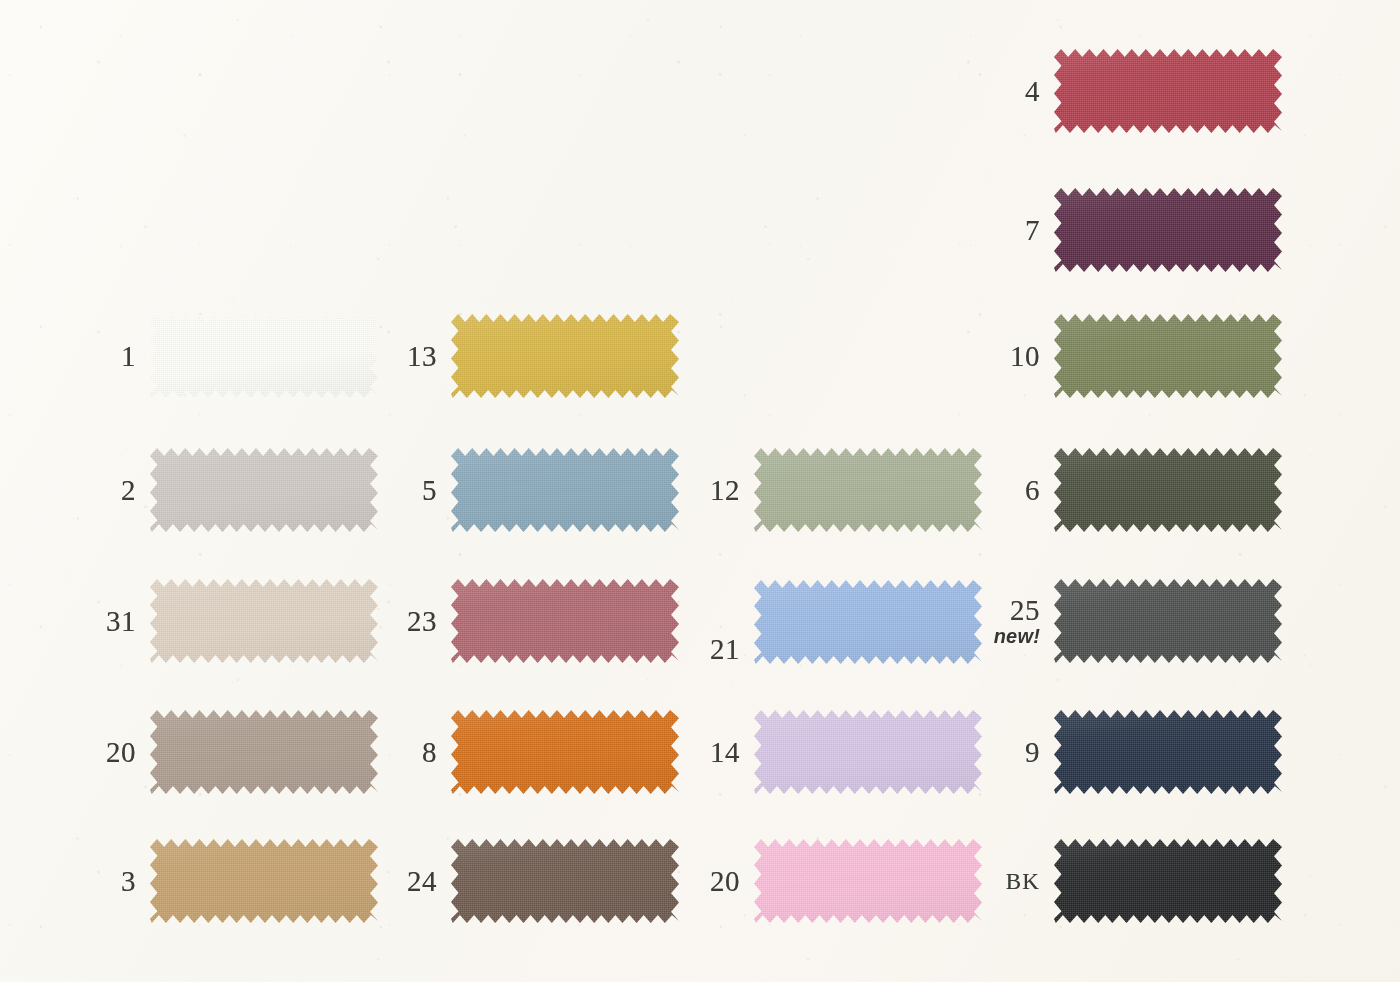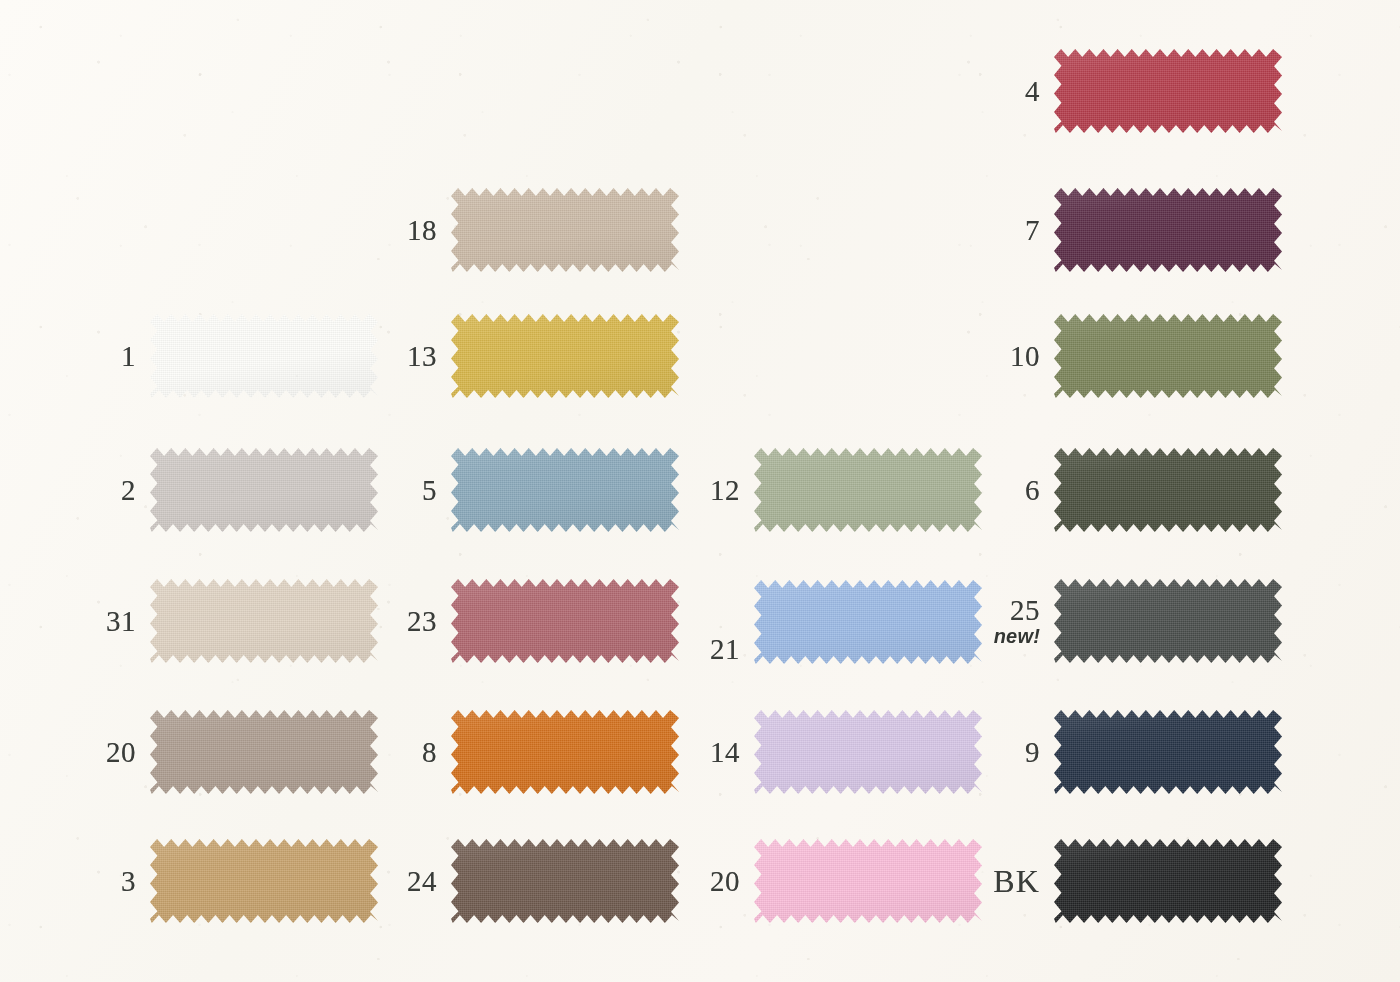--- a/index.html
+++ b/index.html
@@ -71,21 +71,21 @@
   .label-num {
     display: block;
     font-family: "Liberation Serif", serif;
     font-size: 29px;
     font-weight: 400;
     letter-spacing: .5px;
     color: #3a3d3a;
     text-shadow: 0 0 .6px rgba(60,63,60,.55);
   }
   .label-num.bk {
-    font-size: 32px;
+    font-size: 23px;
     letter-spacing: 1.2px;
   }
   .label-new {
     display: block;
     font-family: "Liberation Sans", sans-serif;
     font-size: 20px;
     font-style: italic;
     font-weight: bold;
     color: #333633;
     margin-top: 1px;
@@ -233,32 +233,20 @@
         <span class="label-num">3</span>
       </div>
       <div class="chip-wrap">
         <div class="chip-shadow"></div>
         <div class="chip" style="background-color: rgb(198, 161, 107);">
           <div class="weave"></div>
           <div class="sheen"></div>
         </div>
       </div>
     </div>
-    <div class="swatch-row" style="left: 365px; top: 187px;">
-      <div class="label-box">
-        <span class="label-num">18</span>
-      </div>
-      <div class="chip-wrap pale">
-        <div class="chip-shadow"></div>
-        <div class="chip" style="background-color: rgb(203, 186, 167);">
-          <div class="weave"></div>
-          <div class="sheen"></div>
-        </div>
-      </div>
-    </div>
     <div class="swatch-row" style="left: 365px; top: 313px;">
       <div class="label-box">
         <span class="label-num">13</span>
       </div>
       <div class="chip-wrap">
         <div class="chip-shadow"></div>
         <div class="chip" style="background-color: rgb(215, 182, 75);">
           <div class="weave"></div>
           <div class="sheen"></div>
         </div>

